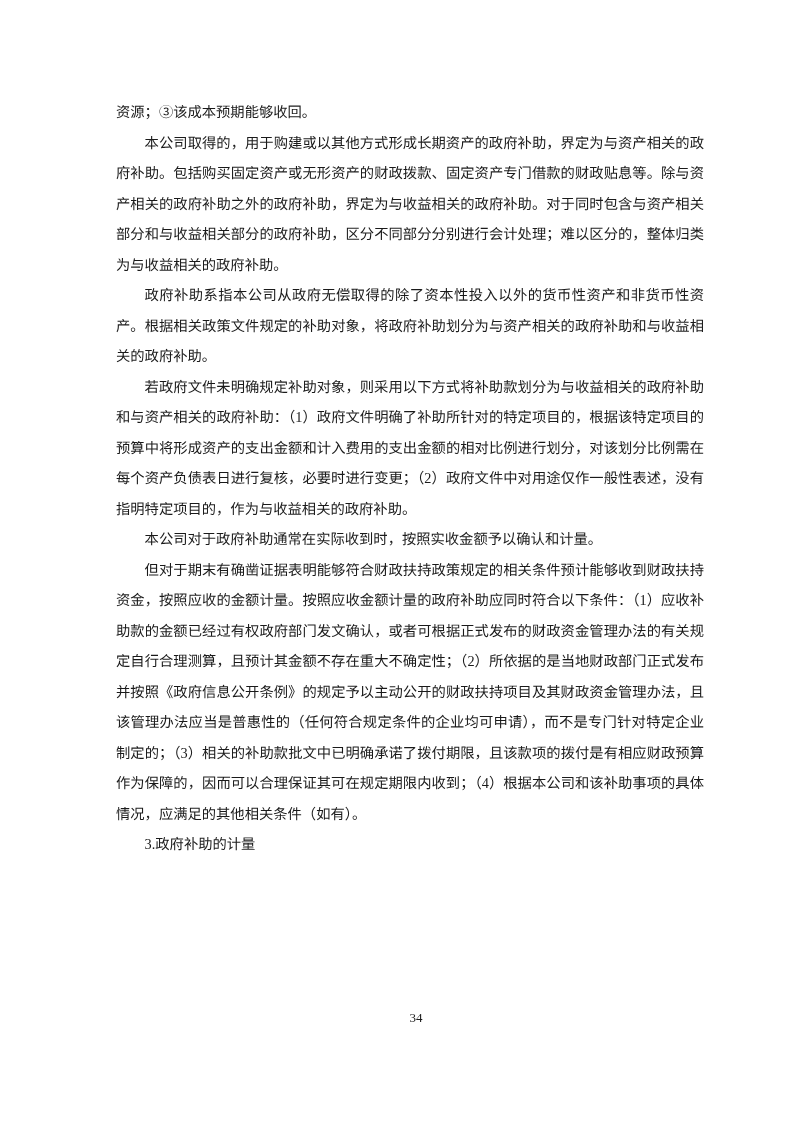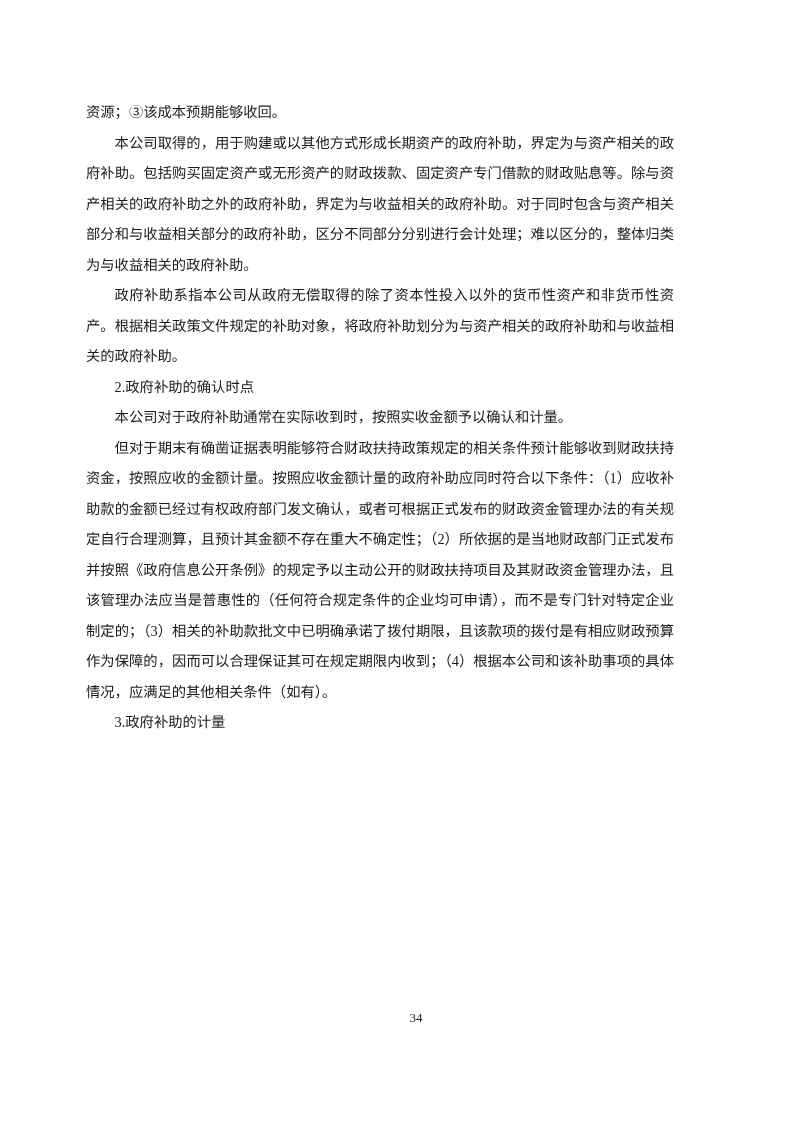--- a/index.html
+++ b/index.html
@@ -7,21 +7,21 @@
     padding: 0;
     background: #ffffff;
   }
   .page {
     position: relative;
     width: 794px;
     height: 1122px;
     margin: 0 auto;
     background: #ffffff;
     box-sizing: border-box;
-    padding: 97px 84px 0 86px;
+    padding: 97px 84px 0 116px;
     font-family: "Liberation Serif", "DejaVu Serif", serif;
     color: #1a1a1a;
     overflow: hidden;
   }
   .content {
     width: 588px;
   }
   .p {
     margin: 0;
     padding: 0;
@@ -56,21 +56,21 @@
   }
 </style>
 </head>
 <body>
 
 <div class="page">
   <div class="content">
     <p class="p cont">资源；③该成本预期能够收回。</p>
     <p class="p indent">本公司取得的，用于购建或以其他方式形成长期资产的政府补助，界定为与资产相关的政府补助。包括购买固定资产或无形资产的财政拨款、固定资产专门借款的财政贴息等。除与资产相关的政府补助之外的政府补助，界定为与收益相关的政府补助。对于同时包含与资产相关部分和与收益相关部分的政府补助，区分不同部分分别进行会计处理；难以区分的，整体归类为与收益相关的政府补助。</p>
     <p class="p indent">政府补助系指本公司从政府无偿取得的除了资本性投入以外的货币性资产和非货币性资产。根据相关政策文件规定的补助对象，将政府补助划分为与资产相关的政府补助和与收益相关的政府补助。</p>
-    <p class="p indent">2.政府补助的确认时点</p>
+    <p class="p indent">若政府文件未明确规定补助对象，则采用以下方式将补助款划分为与收益相关的政府补助和与资产相关的政府补助：（1）政府文件明确了补助所针对的特定项目的，根据该特定项目的预算中将形成资产的支出金额和计入费用的支出金额的相对比例进行划分，对该划分比例需在每个资产负债表日进行复核，必要时进行变更；（2）政府文件中对用途仅作一般性表述，没有指明特定项目的，作为与收益相关的政府补助。</p>
     <p class="p indent">本公司对于政府补助通常在实际收到时，按照实收金额予以确认和计量。</p>
     <p class="p indent">但对于期末有确凿证据表明能够符合财政扶持政策规定的相关条件预计能够收到财政扶持资金，按照应收的金额计量。按照应收金额计量的政府补助应同时符合以下条件：（1）应收补助款的金额已经过有权政府部门发文确认，或者可根据正式发布的财政资金管理办法的有关规定自行合理测算，且预计其金额不存在重大不确定性；（2）所依据的是当地财政部门正式发布并按照《政府信息公开条例》的规定予以主动公开的财政扶持项目及其财政资金管理办法，且该管理办法应当是普惠性的（任何符合规定条件的企业均可申请），而不是专门针对特定企业制定的；（3）相关的补助款批文中已明确承诺了拨付期限，且该款项的拨付是有相应财政预算作为保障的，因而可以合理保证其可在规定期限内收到；（4）根据本公司和该补助事项的具体情况，应满足的其他相关条件（如有）。</p>
     <p class="p indent">3.政府补助的计量</p>
   </div>
 
   <div class="footer">
     <span class="page-number">34</span>
   </div>
 </div>
 

